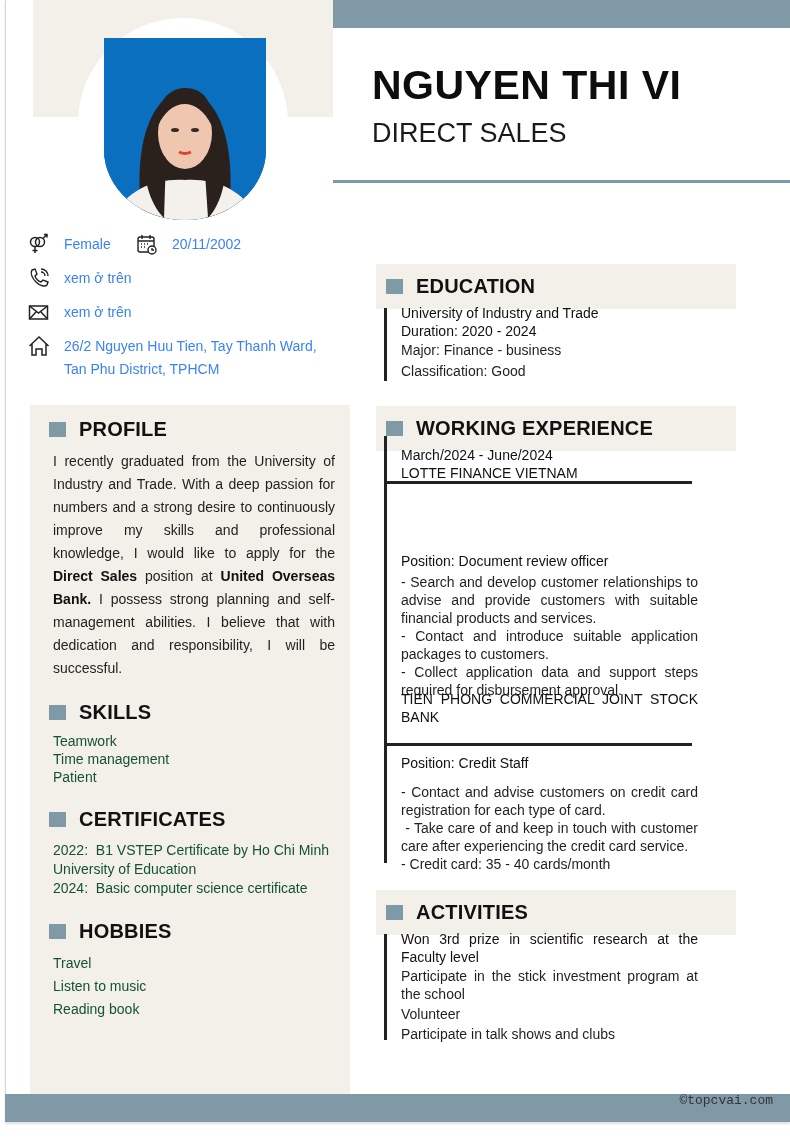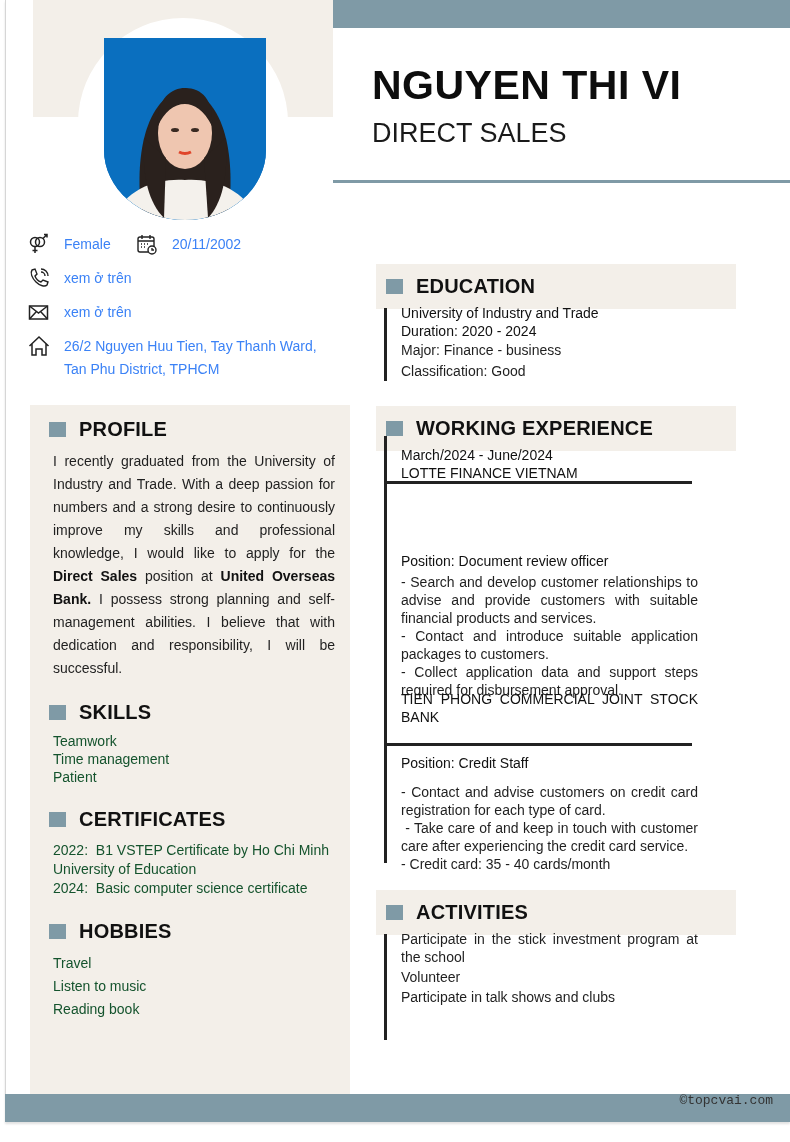--- a/index.html
+++ b/index.html
@@ -208,16 +208,17 @@
   <div style="white-space:pre-wrap"> - Take care of and keep in touch with customer care after experiencing the credit card service.</div>
   <div>- Credit card: 35 - 40 cards/month</div>
 </div>
 
 <div class="right-head" style="top:890px;">
   <span class="sec-square"></span>
   <span class="sec-title">ACTIVITIES</span>
 </div>
 <div class="vline" style="left:384px; top:934px; height:106px;"></div>
 <div class="blk just" style="top:930px; line-height:18px;">
+  <div class="b" style="margin-bottom:1px">Won 3rd prize in scientific research at the Faculty level</div>
   <div style="margin-bottom:2px">Participate in the stick investment program at the school</div>
   <div style="margin-bottom:2px">Volunteer</div>
   <div>Participate in talk shows and clubs</div>
 </div>
 
 </body></html>

